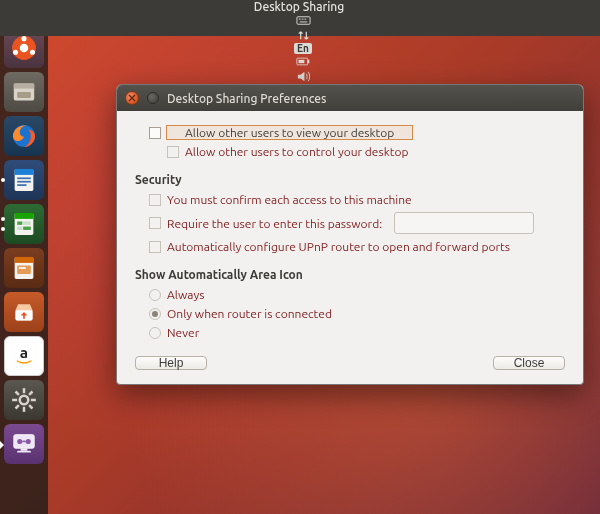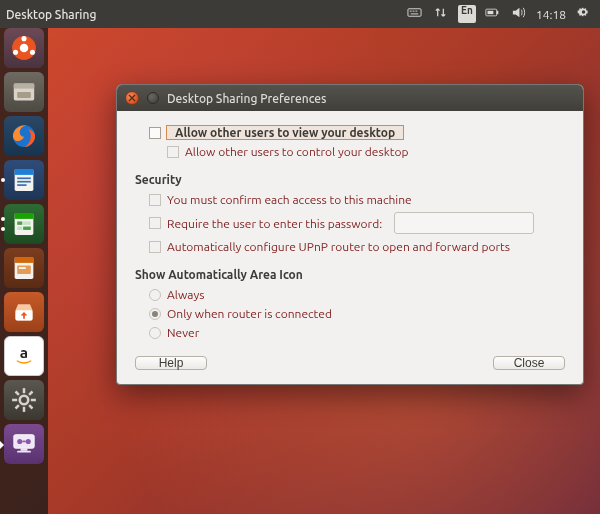--- a/index.html
+++ b/index.html
@@ -1,21 +1,21 @@
 <!DOCTYPE html>
 <html><head>
 <meta charset="utf-8">
 <style>
   * { box-sizing:border-box; margin:0; padding:0; }
   html,body { width:600px; height:514px; overflow:hidden; font-family:"Ubuntu", "Segoe UI", sans-serif; }
   .desktop { position:relative; width:600px; height:514px; background:linear-gradient(135deg,#d44b2a 0%, #a83a28 50%, #6b2a3a 100%); }
   .desktop::before { content:""; position:absolute; inset:0; background:radial-gradient(circle at 70% 70%, rgba(255,120,60,.35), transparent 55%), radial-gradient(circle at 30% 40%, rgba(200,60,90,.3), transparent 50%); }
 
   
-  .top-panel { position:absolute; top:0; left:0; right:0; height:28px; background:#3c3b37; color:#e6e4df; display:flex; align-items:center; font-size:12px; padding:0 8px 0 6px; z-index:10; }
+  .top-panel { position:absolute; top:0; left:0; right:0; height:36px; background:#3c3b37; color:#e6e4df; display:flex; align-items:center; font-size:12px; padding:0 8px 0 6px; z-index:10;flex-direction:column; }
   .top-panel .title { flex:0 0 auto; font-weight:500; }
   .top-panel .spacer { flex:1 1 auto; }
   .tp-icon { width:18px; height:18px; margin-left:8px; display:inline-flex; justify-content:center; color:#dcdad5; }
   .tp-icon svg { width:15px; height:15px; }
   .en-badge { font-size:10px; background:#dcdad5; color:#3c3b37; padding:0 3px; border-radius:2px; font-weight:600; }
   .clock { margin-left:8px; font-size:12px; }
 
   
   .launcher { position:absolute; top:24px; left:0; width:48px; bottom:0; background:rgba(30,28,26,.78); display:flex; flex-direction:column; align-items:center; padding-top:4px; gap:4px; z-index:5; }
   .l-item { width:40px; height:40px; border-radius:6px; display:flex; align-items:center; justify-content:center; position:relative; }
@@ -33,21 +33,21 @@
   .content { padding:12px 18px 14px 18px; color:#3c3b37; font-size:12px; }
   .section-head { font-weight:700; color:#3c3b37; margin-top:6px; margin-bottom:4px; }
   .row { display:flex; align-items:center; gap:6px; padding:3px 0 3px 14px; }
   .row.ind2 { padding-left:32px; }
   .chk, .rad { width:12px; height:12px; border:1px solid #a79f94; background:#fcfbfa; flex:0 0 auto; }
   .rad { border-radius:50%; position:relative; }
   .rad.sel::after { content:""; position:absolute; inset:2px; border-radius:50%; background:#8a8377; }
   .disabled { color:#7f1d1d; }
   .disabled .chk, .disabled .rad { border-color:#c7c2b9; background:#f2f1f0; }
   .pw { width:140px; height:22px; border:1px solid #c7c2b9; background:#f6f5f3; border-radius:3px; margin-left:6px; }
-  .highlight { outline:1px solid #d58a4a; outline-offset:0; background:rgba(230,150,80,.12); padding:0 8px;font-weight:bold; }
+  .highlight { outline:1px solid #d58a4a; outline-offset:0; background:rgba(230,150,80,.12); padding:0 18px; }
   .button-row { display:flex; justify-content:space-between; margin-top:14px; }
   .btn { min-width:72px; height:14px; border:1px solid #b6b0a6; border-radius:4px; background:linear-gradient(#fdfdfc,#eceae6); color:#3c3b37; font-size:12px; display:inline-flex; align-items:center; justify-content:center; padding:0 14px; cursor:pointer; }
 </style>
 </head>
 <body>
 
 <div class="desktop">
 
   <div class="top-panel">
     <span class="title">Desktop Sharing</span>

